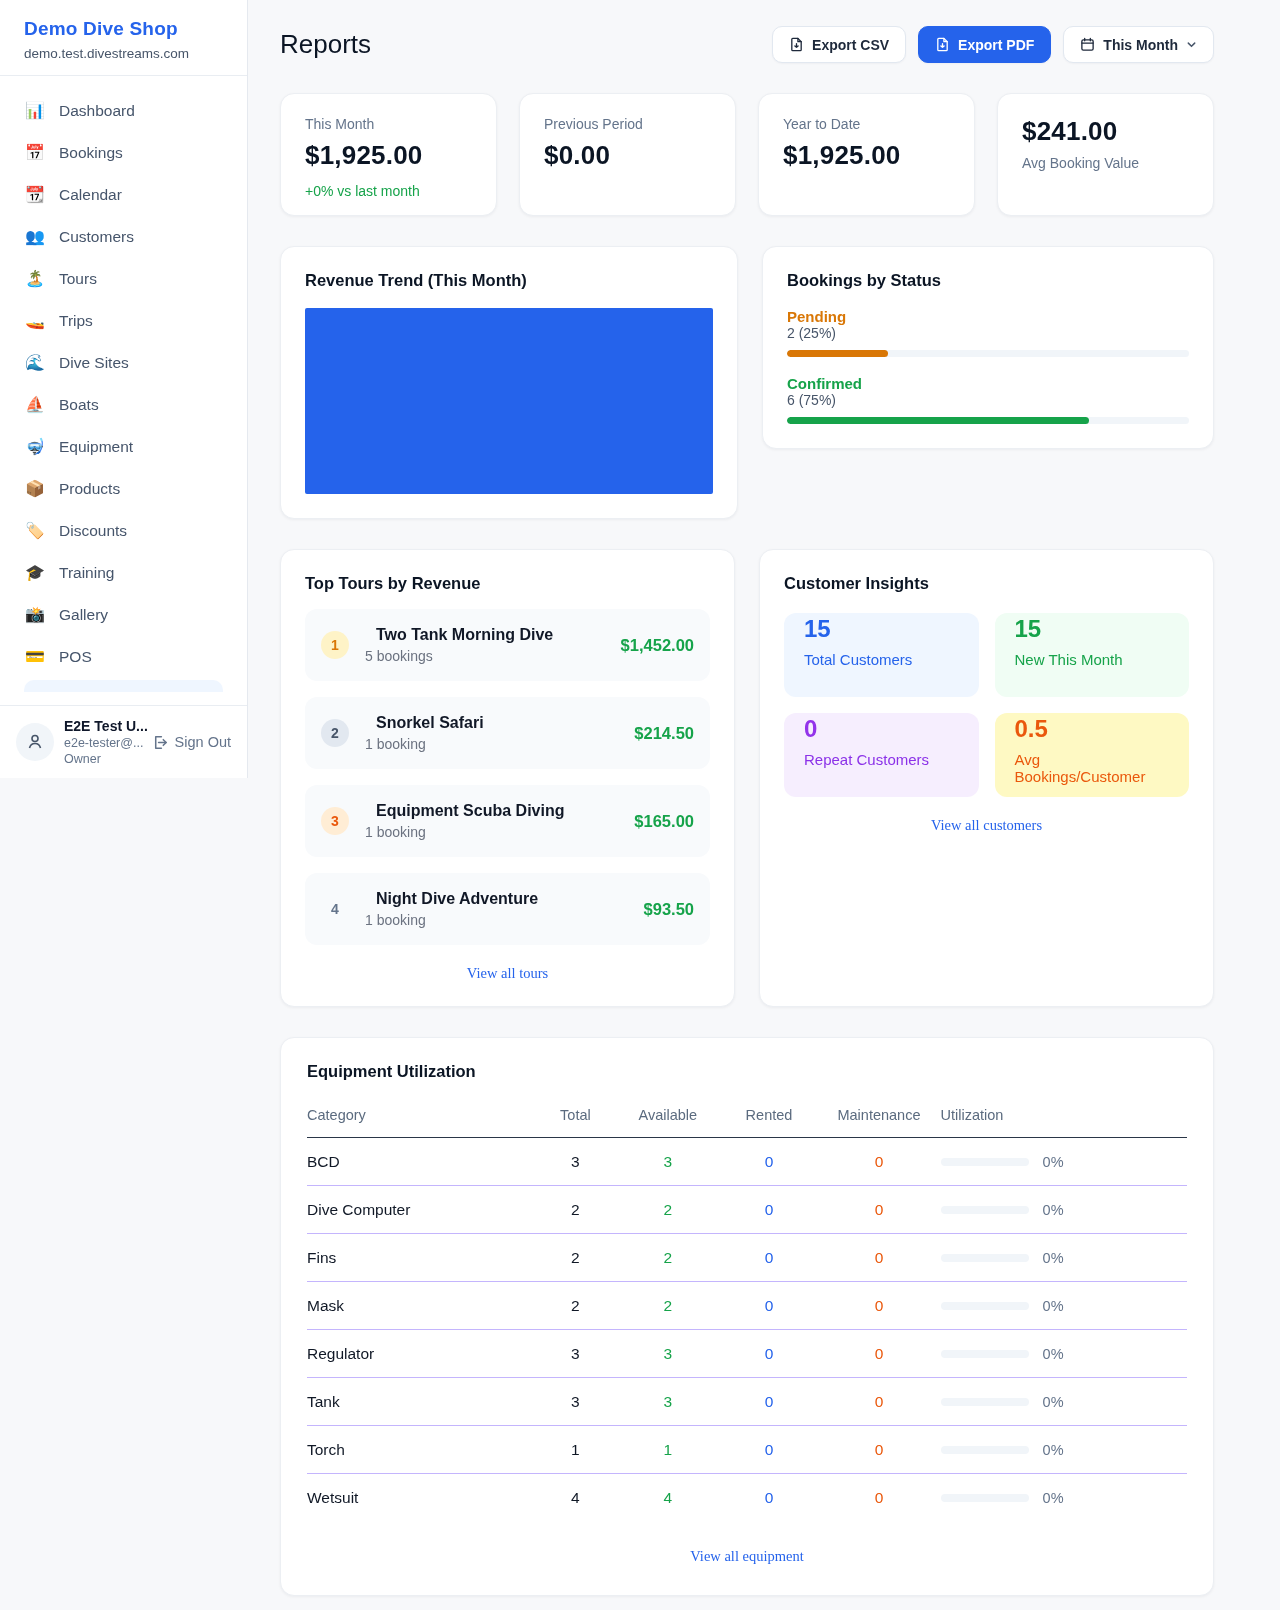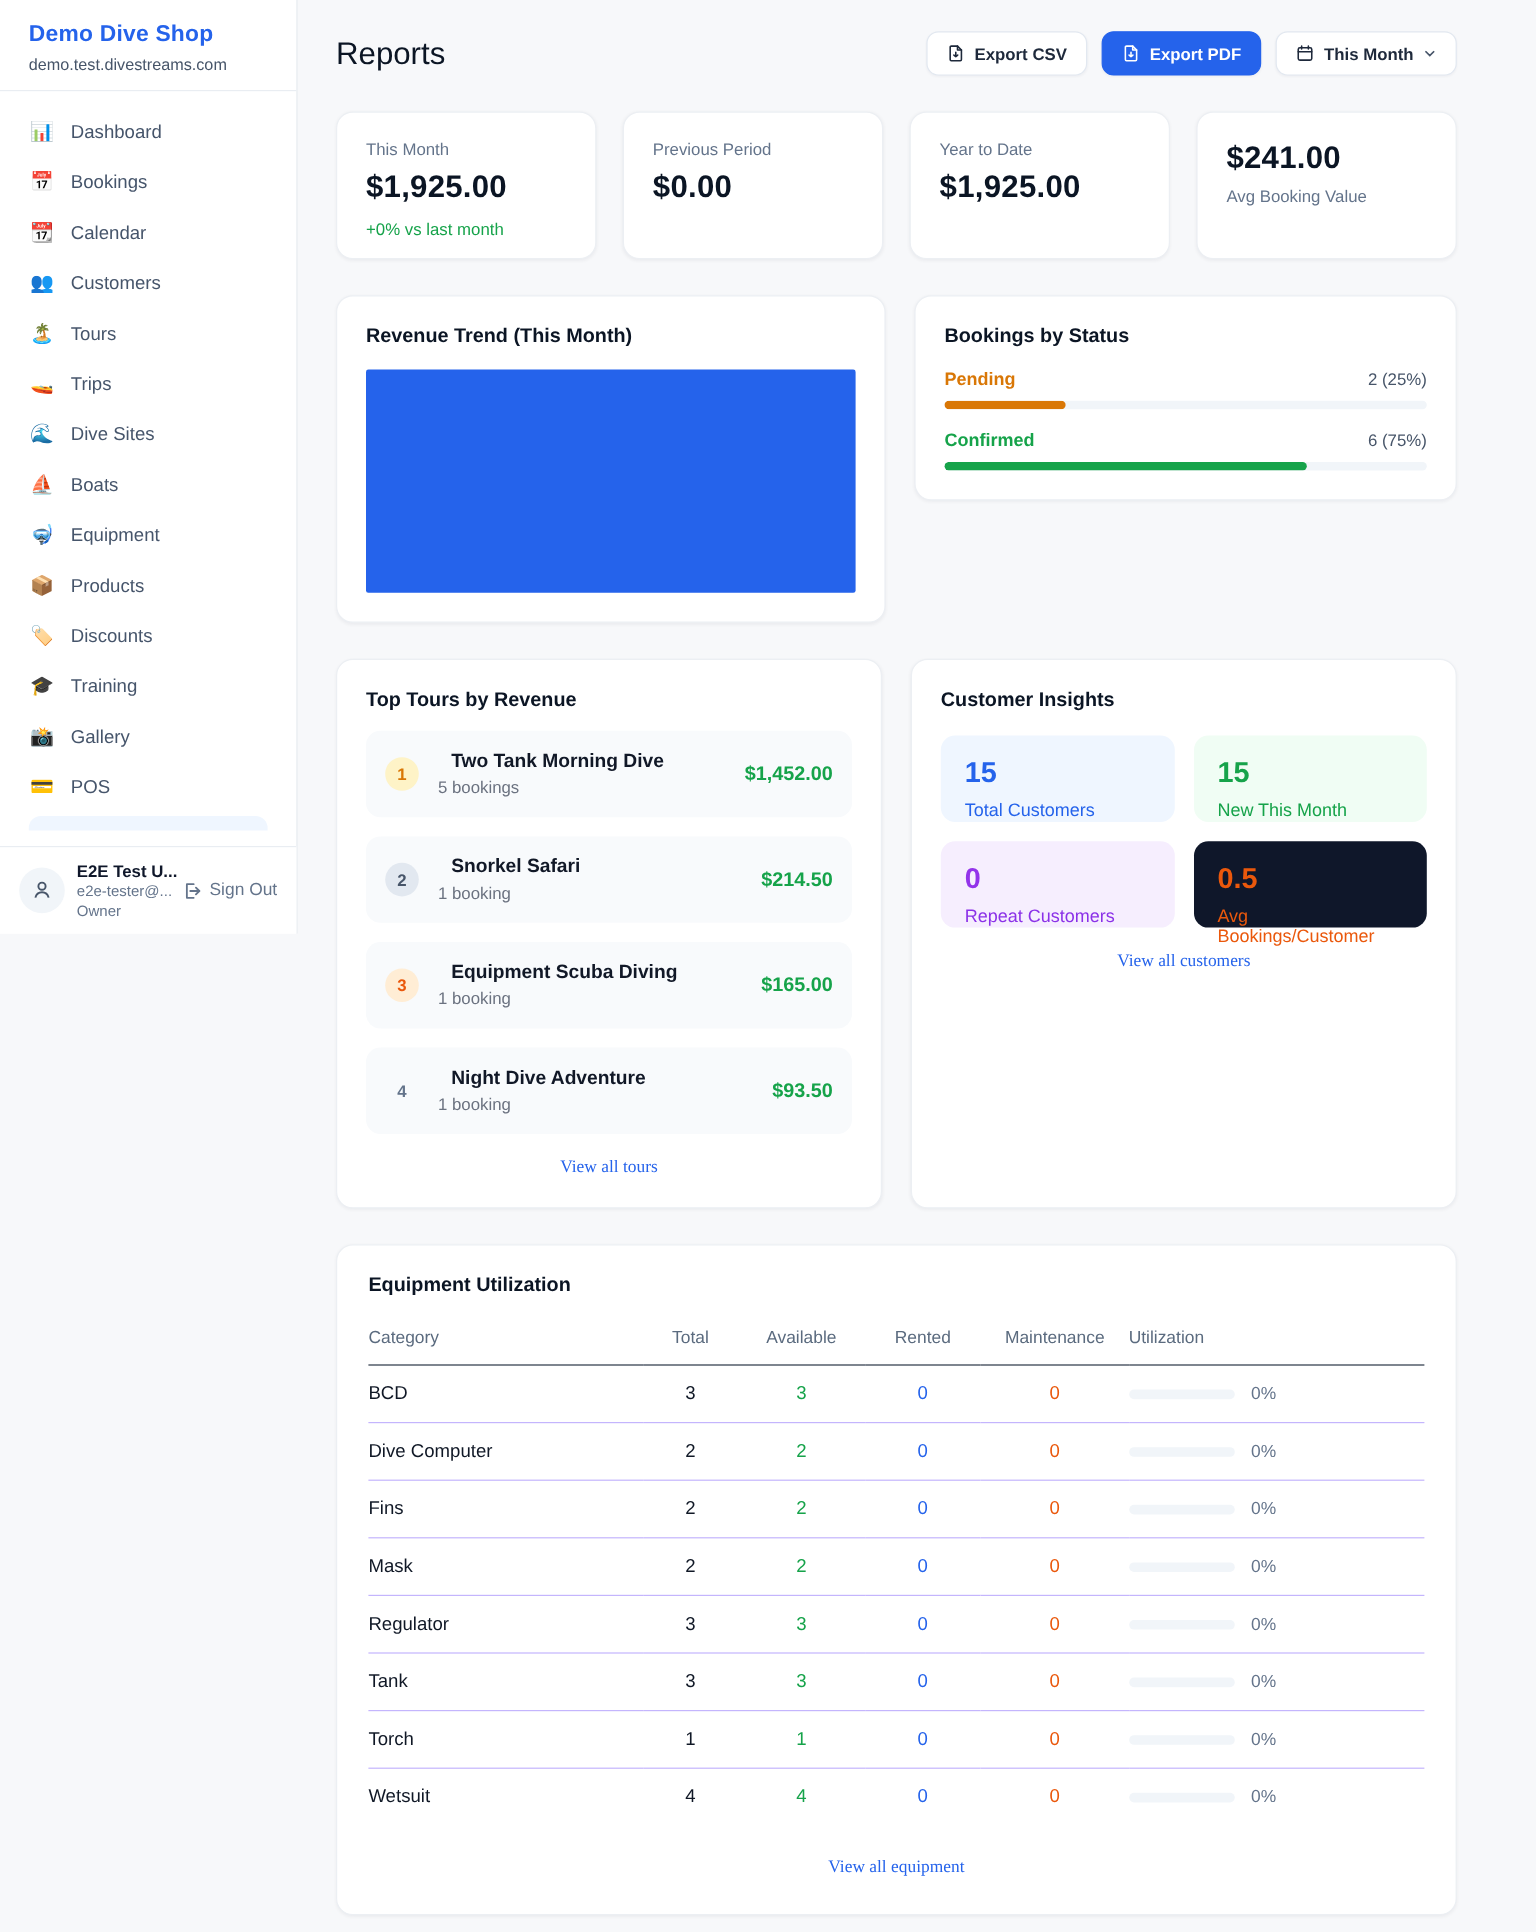--- a/index.html
+++ b/index.html
@@ -73,21 +73,21 @@
   .stat-delta { font-size:14px; color:#16a34a; margin-top:12px; }
   .stat-card.reverse .stat-value { margin-top:0; }
   .stat-card.reverse .stat-label { margin-top:8px; }
   
   .grid2 { display:grid; grid-template-columns:1fr 1fr; gap:24px; margin-top:30px; }
   .grid2.row1 { align-items:start; }
   .panel { padding:24px; }
   .panel-title { font-size:16.5px; font-weight:bold; color:#0b1524; }
   .rev-chart { margin-top:18px; height:186px; background:#2563eb; border-radius:2px; width:408px; }
   .status-row { margin-top:18px; }
-  .status-line { display:flex; justify-content:space-between; align-items:baseline; }
+  .status-line { display:flex; justify-content:space-between; align-items:baseline;flex-direction:column; }
   .status-label { font-size:15px; font-weight:bold; }
   .status-label.pending { color:#d97706; }
   .status-label.confirmed { color:#16a34a; }
   .status-count { font-size:14px; color:#475569; }
   .track { margin-top:9px; height:7px; border-radius:6px; background:#f1f5f9; overflow:hidden; }
   .fill { height:100%; border-radius:6px; }
   .fill.pending { background:#d97706; }
   .fill.confirmed { background:#16a34a; }
   
   .tour-row {
@@ -103,27 +103,27 @@
   .rank.r1 { background:#fef3c7; color:#d97706; }
   .rank.r2 { background:#e2e8f0; color:#475569; }
   .rank.r3 { background:#ffedd5; color:#ea580c; }
   .tour-info { flex:1; min-width:0; }
   .tour-name { font-size:16px; font-weight:bold; color:#111827;margin-left:11px; }
   .tour-bookings { font-size:14px; color:#6b7280; margin-top:4px; }
   .tour-amount { font-size:16.5px; font-weight:bold; color:#16a34a; white-space:nowrap; }
   .view-link { display:block; text-align:center; color:#2563eb; font-size:14.5px; margin-top:20px; cursor:pointer; text-decoration:none;font-family:Liberation Serif, serif; }
   
   .tiles { display:grid; grid-template-columns:1fr 1fr; gap:16px; margin-top:20px; }
-  .tile { border-radius:12px; padding:18px 20px; height:72px; }
+  .tile { border-radius:12px; padding:2px 20px; height:84px; }
   .tile-value { font-size:24px; font-weight:bold; }
   .tile-label { font-size:15px; margin-top:8px; }
   .tile.blue   { background:#eff6ff; } .tile.blue .tile-value, .tile.blue .tile-label { color:#2563eb; }
   .tile.green  { background:#f0fdf4; } .tile.green .tile-value, .tile.green .tile-label { color:#16a34a; }
   .tile.purple { background:#f6eefe; } .tile.purple .tile-value { color:#9333ea; } .tile.purple .tile-label { color:#8b31e8; }
-  .tile.orange { background:#0f172a; } .tile.orange .tile-value, .tile.orange .tile-label { color:#ea580c; }
+  .tile.orange { background:#fef9c3; } .tile.orange .tile-value, .tile.orange .tile-label { color:#ea580c; }
   
   .equip { margin-top:30px; padding:24px 26px 30px 26px; }
   table { width:100%; border-collapse:collapse; margin-top:14px; }
   th {
     text-align:left; font-weight:normal; color:#5b6b7f; font-size:14.5px;
     padding:12px 0 14px 0; border-bottom:1px solid #2a3647;
   }
   td { font-size:15.5px; color:#101826; padding:0; height:48px; border-bottom:1px solid #c4b5fd; }
   tr:last-child td { border-bottom:none; }
   th.c, td.c { text-align:center; }

